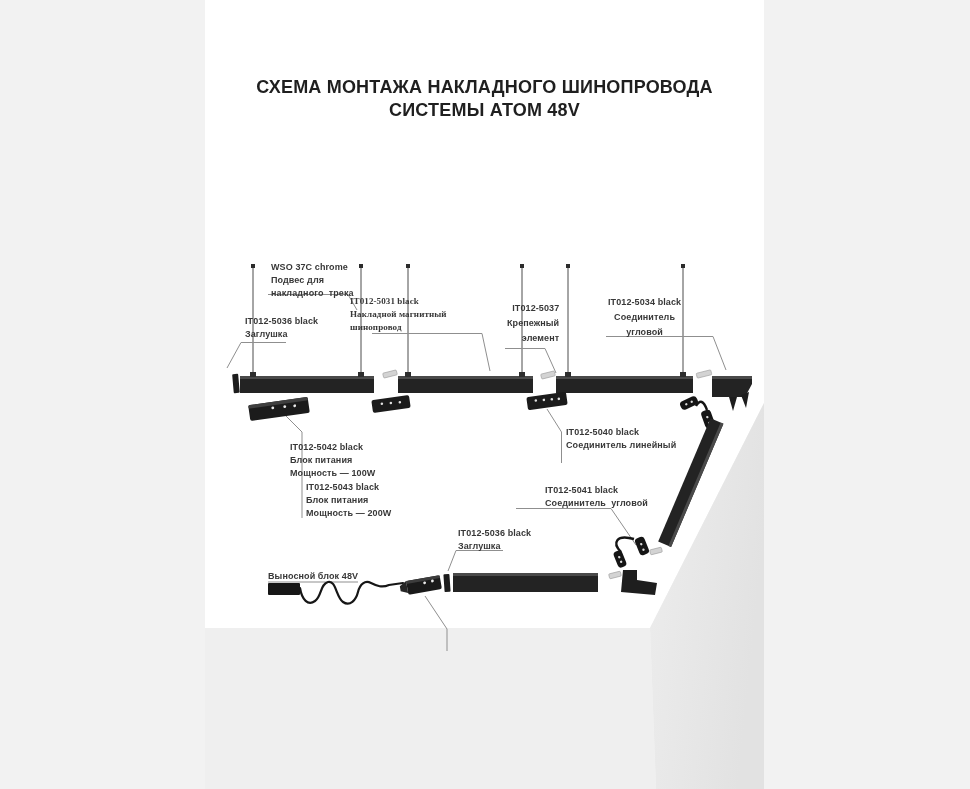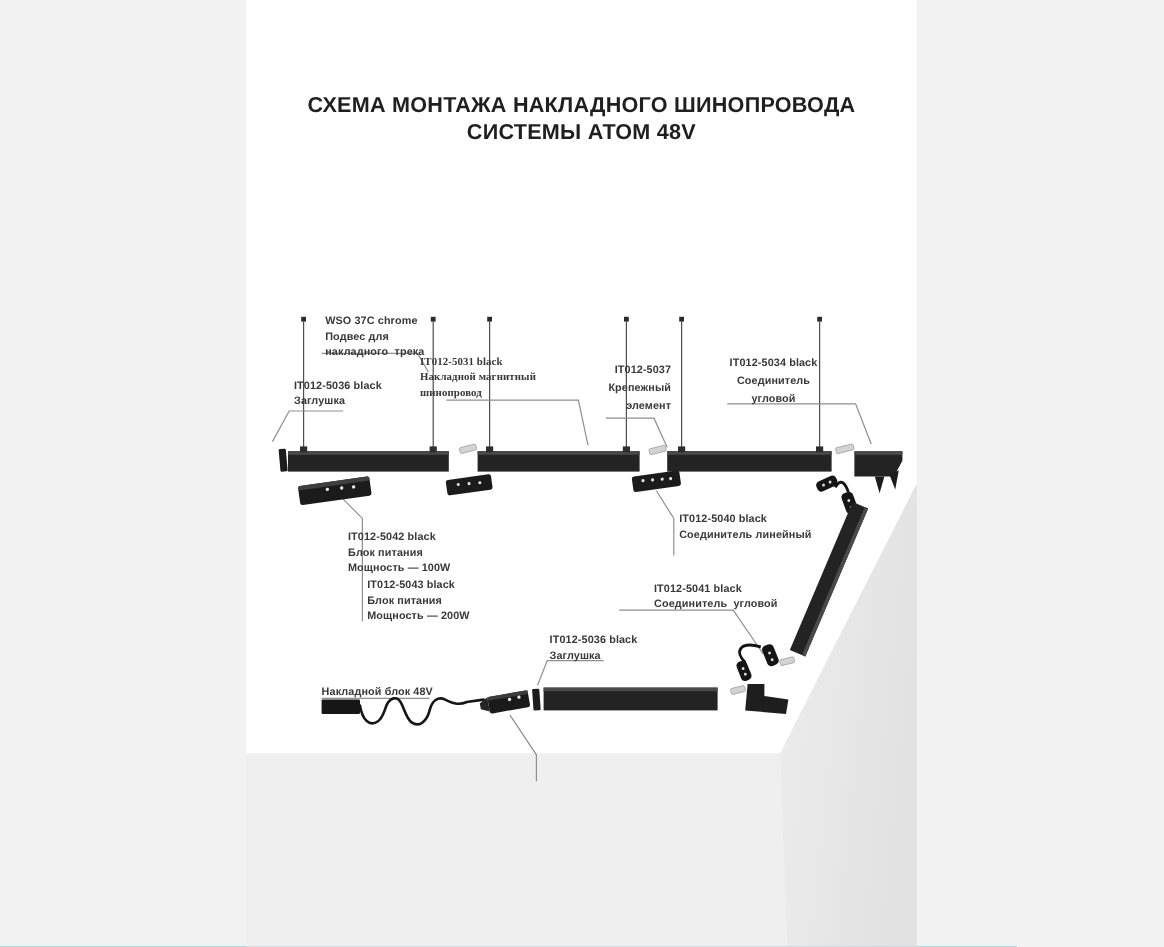--- a/index.html
+++ b/index.html
@@ -220,15 +220,15 @@
 Мощность — 100W</div>
   <div class="lbl" style="left:306px;top:481px;">IT012-5043 black
 Блок питания
 Мощность — 200W</div>
   <div class="lbl" style="left:566px;top:426px;">IT012-5040 black
 Соединитель линейный</div>
   <div class="lbl" style="left:517px;top:484px;margin-left:28px;">IT012-5041 black
 Соединитель  угловой</div>
   <div class="lbl" style="left:458px;top:527px;">IT012-5036 black
 Заглушка</div>
-  <div class="lbl" style="left:268px;top:570px;">Накладной блок 48V</div>
+  <div class="lbl" style="left:268px;top:570px;">Выносной блок 48V</div>
 
 </div>
 
 </body></html>

